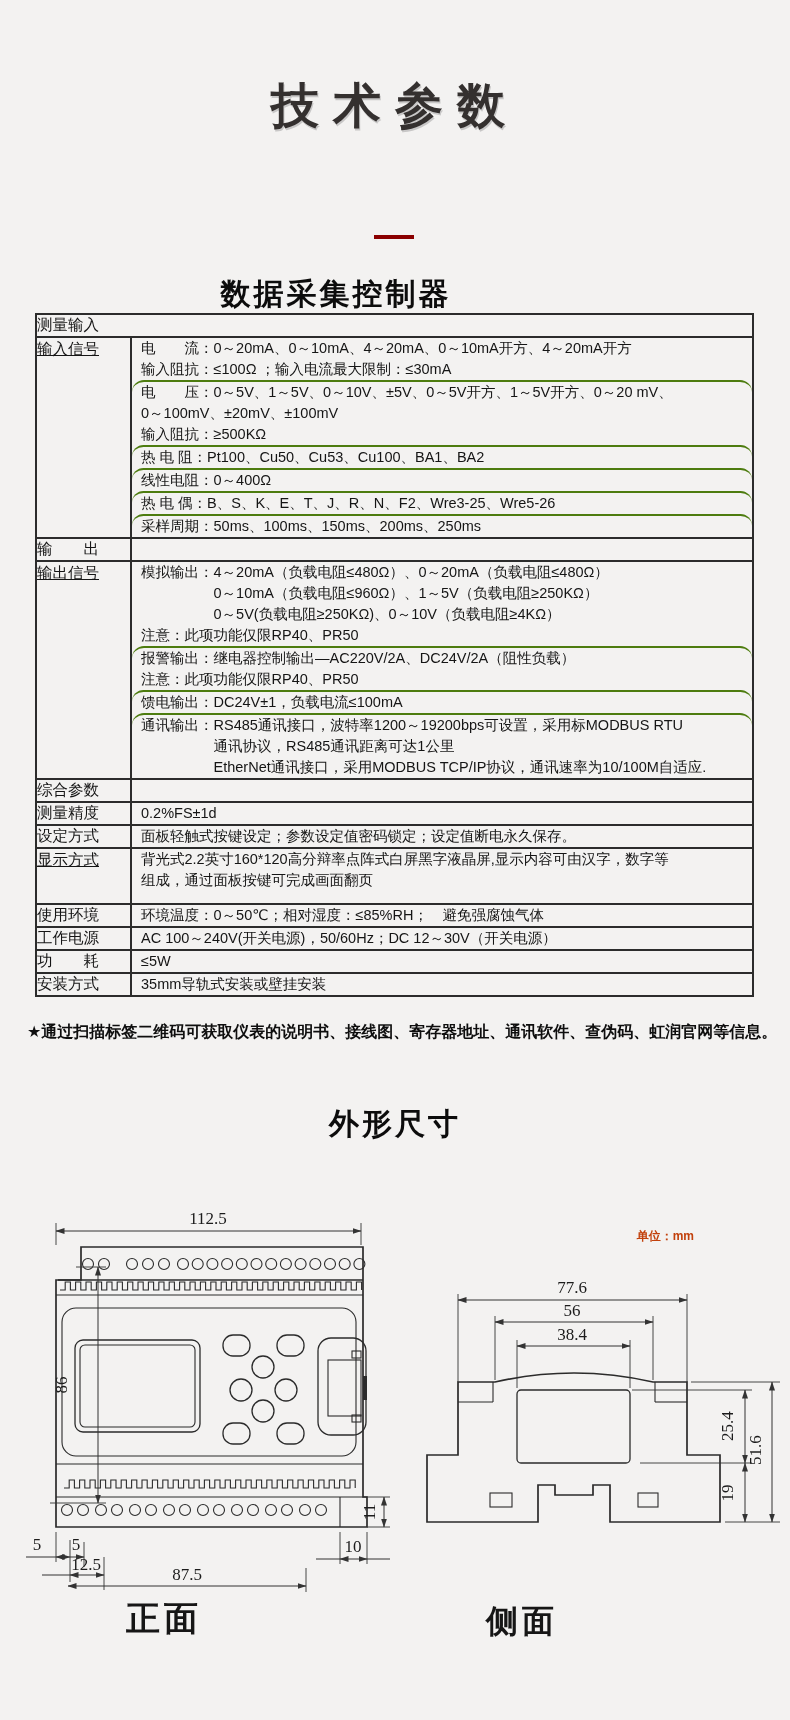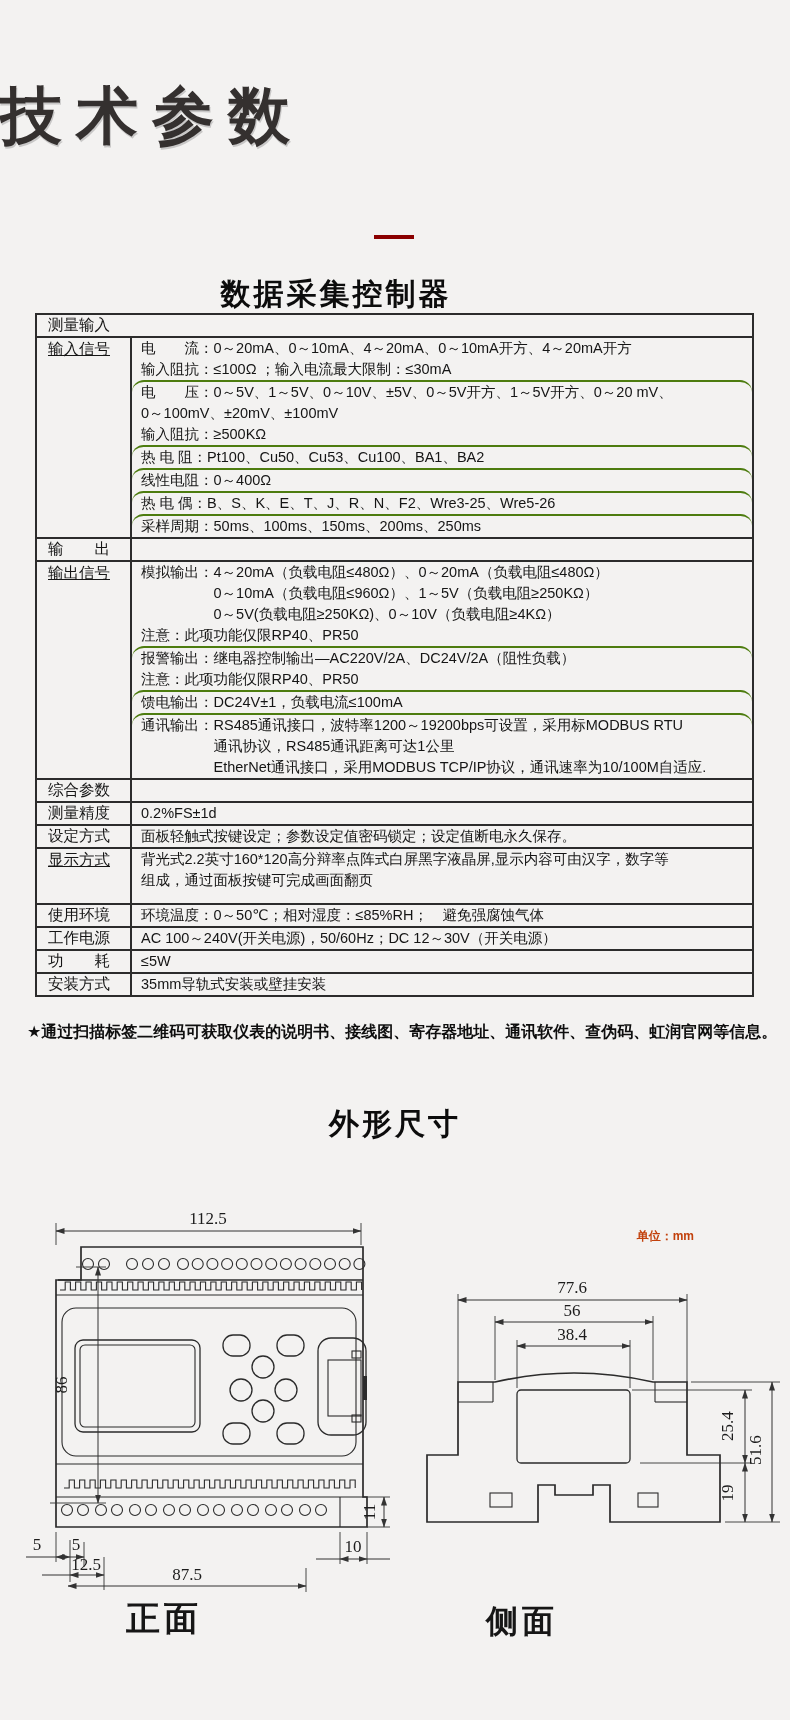--- a/index.html
+++ b/index.html
@@ -1,31 +1,31 @@
 <!DOCTYPE html>
 <html lang="zh"><head>
 <meta charset="utf-8">
 <style>
   * { margin:0; padding:0; box-sizing:border-box; }
   html,body { background:#f3f2f1; }
   .page { position:relative; width:790px; height:1720px; background:#f3f2f1; overflow:hidden;
           font-family:"Liberation Sans","DejaVu Sans",sans-serif; color:#151515; }
 
-  .main-title { position:absolute; top:74px; left:0; width:790px; 
-    font-size:62px; font-weight:bold; letter-spacing:14px; color:#34302f;
+  .main-title { position:absolute; top:74px; left:0; width:790px; text-align:center;
+    font-size:48px; font-weight:bold; letter-spacing:14px; color:#34302f;
     text-shadow:1px 2px 0 rgba(120,120,120,.35); }
   .accent-dash { position:absolute; top:235px; left:374px; width:40px; height:4px; background:#8a0000; }
   .subtitle { position:absolute; top:274px; left:0; width:672px; text-align:center;
     font-size:30px; font-weight:bold; letter-spacing:3px; color:#0c0c0c; }
 
   .spec-table { position:absolute; top:313px; left:35px; width:719px;
     border:2px solid #2c2c2c; font-size:14.5px; }
   .t-row { display:flex; }
   .t-row + .t-row { border-top:2px solid #2c2c2c; }
-  .t-label { flex:0 0 95px; width:95px; padding-left:11px; font-size:15.5px;
+  .t-label { flex:0 0 95px; width:95px; font-size:15.5px;
     display:flex; align-items:center; border-right:2px solid #2c2c2c; white-space:nowrap; }
   .t-label.full { flex:1 1 auto; border-right:none; }
   .t-label.topal { align-items:flex-start; padding-top:1px;text-decoration:underline; }
   .t-content { flex:1 1 auto; min-width:0; }
   .sub { padding:0 0 0 9px; }
   .sub + .sub { border-top:2px solid #4d7c0f;border-radius:12px; }
   .ln { height:21px; line-height:21px; white-space:nowrap; }
   .pad-b { padding-bottom:12px; }
   .spacer { height:21px; }
 

